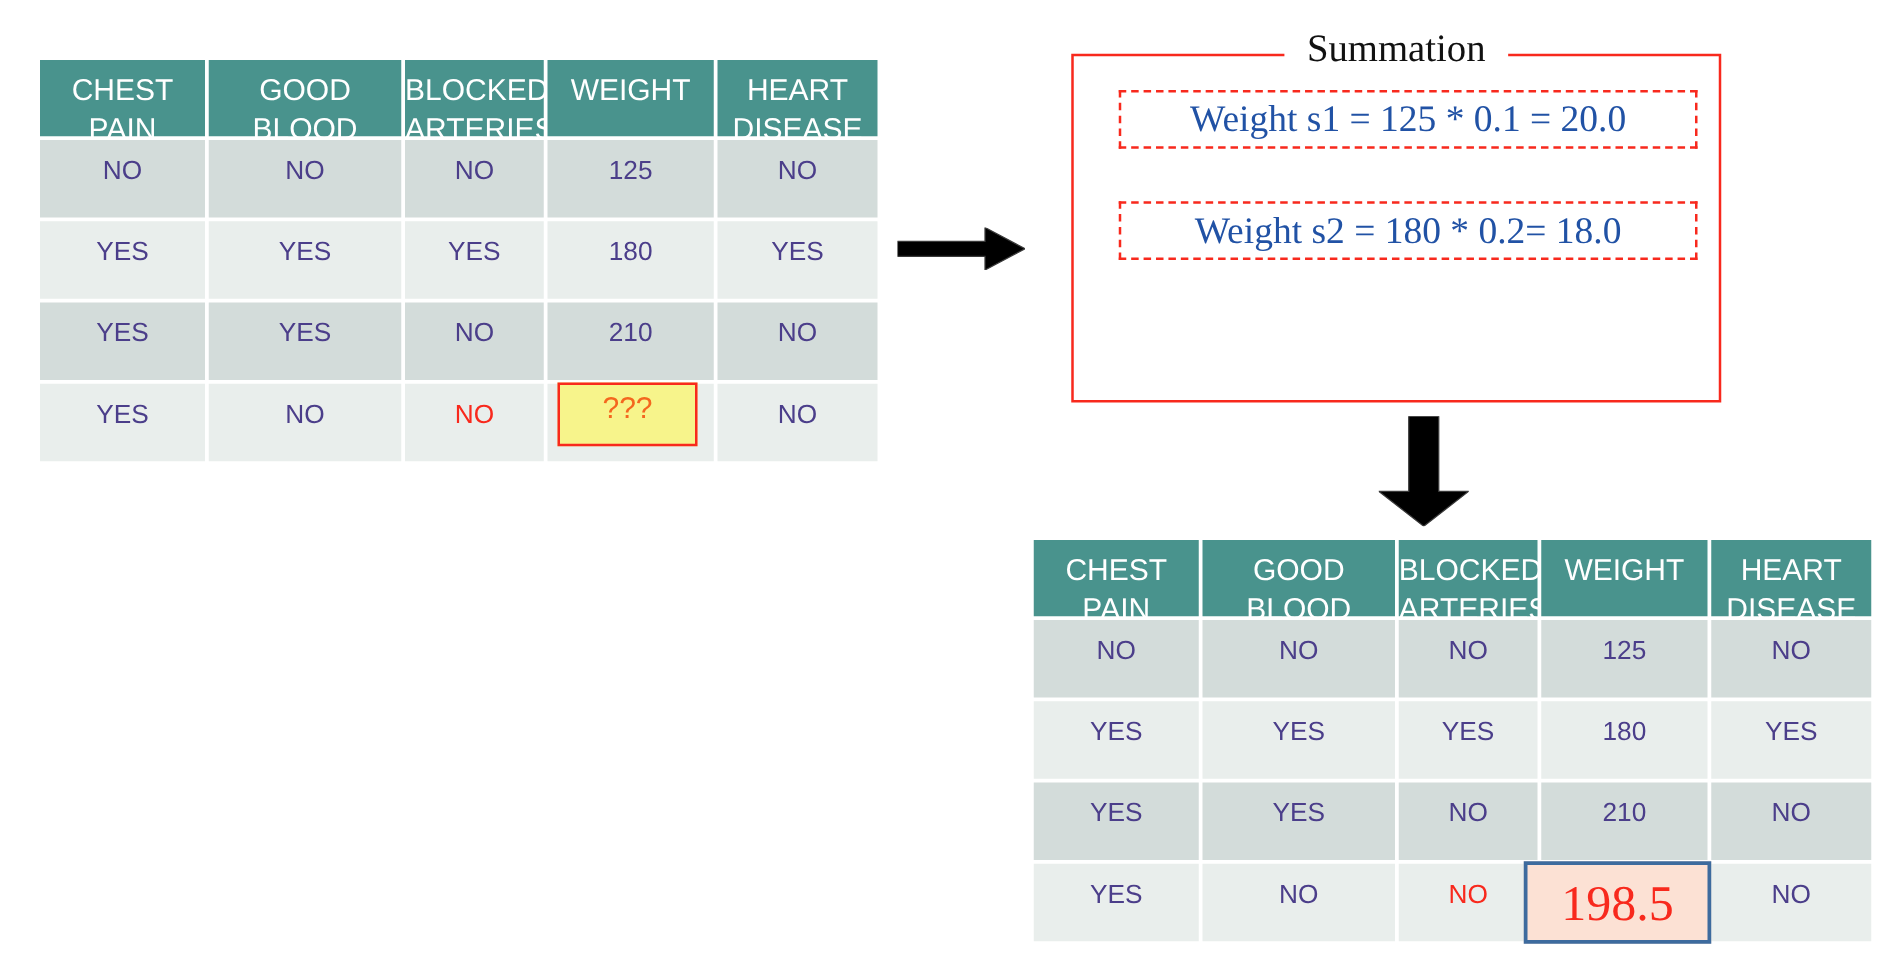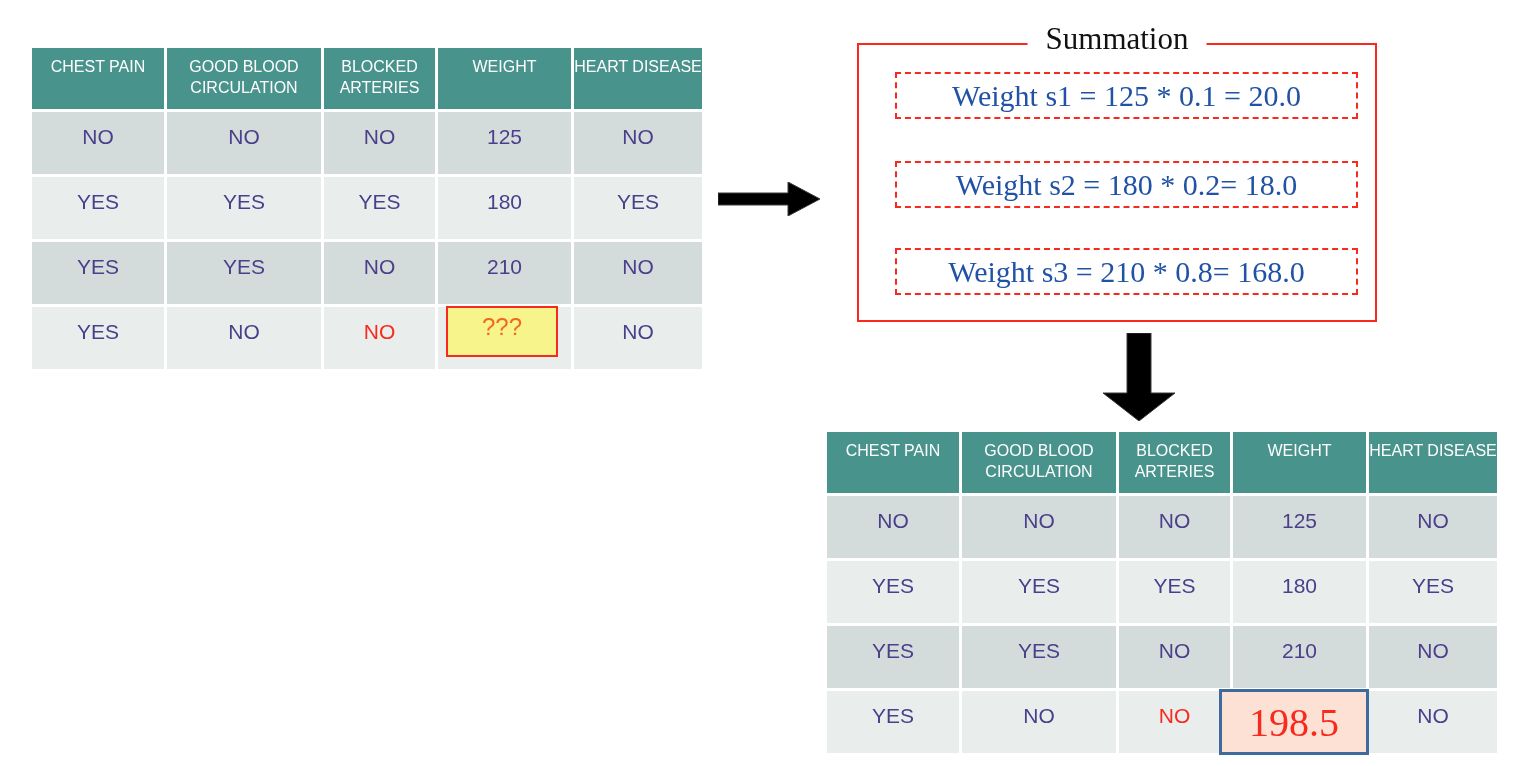--- a/index.html
+++ b/index.html
@@ -4,21 +4,21 @@
 <style>
   * { margin:0; padding:0; box-sizing:border-box; }
   body { background:#ffffff; font-family:"Liberation Sans", sans-serif; }
   .canvas { position:relative; width:1516px; height:766px; background:#ffffff; overflow:hidden; }
 
   
   .data-table { position:absolute; display:grid; grid-template-columns:132px 154px 111px 133px 128px; grid-template-rows:61px 62px 62px 62px 62px; gap:3px; }
   .table-initial { left:32px; top:48px; }
   .table-result  { left:827px; top:432px; }
   .cell { position:relative; text-align:center; font-size:21px; color:#4b3e8a; padding-top:13px; }
-  .hcell { background:#49938d; color:#ffffff; font-size:16px; line-height:1.3; padding-top:9px; }
+  .hcell { background:#49938d; color:#ffffff; font-size:24px; line-height:1.3; padding-top:9px; }
   .cell.red { color:#f8291d; }
 
   
   .missing-box { position:absolute; left:8px; right:13px; top:-1px; height:51px; background:#f7f48b; border:2px solid #f8291d; color:#f4671e; font-size:24px; padding-top:5px; text-align:center; z-index:2; }
   .result-box  { position:absolute; left:-14px; right:-3px; top:-2px; height:66px; background:#fce1d4; border:3px solid #3d6b9e; color:#f8291d; font-size:40px; font-family:"Liberation Serif", serif; display:flex; align-items:center; justify-content:center; z-index:2; }
 
   
   .summation { position:absolute; left:857px; top:43px; width:520px; height:279px; border:2px solid #f8291d; background:#ffffff; }
   .summation-title { position:absolute; top:-24px; left:50%; transform:translateX(-50%); background:#ffffff; padding:0 18px; font-family:"Liberation Serif", serif; font-size:31px; color:#111111; white-space:nowrap;text-align:center; }
   .formula-box { position:absolute; left:36px; right:17px; height:47px; border:2px dashed #f8291d; display:flex; align-items:center; justify-content:center; }
@@ -75,23 +75,20 @@
   </svg>
 
   <div class="summation">
     <span class="summation-title">Summation</span>
     <div class="formula-box f1">
       <span class="formula-text">Weight s1 = 125 * 0.1 = 20.0</span>
     </div>
     <div class="formula-box f2">
       <span class="formula-text">Weight s2 = 180 * 0.2= 18.0</span>
     </div>
-    <div class="formula-box f3">
-      <span class="formula-text">Weight s3 = 210 * 0.8= 168.0</span>
-    </div>
   </div>
 
   <svg class="arrow-down" width="72" height="88" viewBox="0 0 72 88">
     <polygon points="24,0 48,0 48,60 72,60 36,88 0,60 24,60" fill="#000000" stroke="#3a3a3a" stroke-width="1"></polygon>
   </svg>
 
   <div class="data-table table-result">
     <div class="cell hcell">CHEST PAIN</div>
     <div class="cell hcell">GOOD BLOOD CIRCULATION</div>
     <div class="cell hcell">BLOCKED ARTERIES</div>

